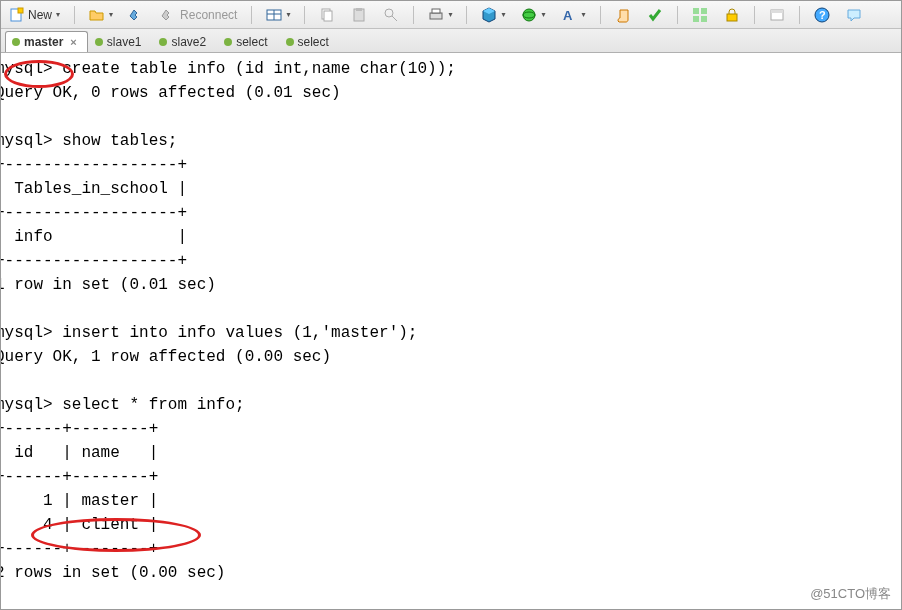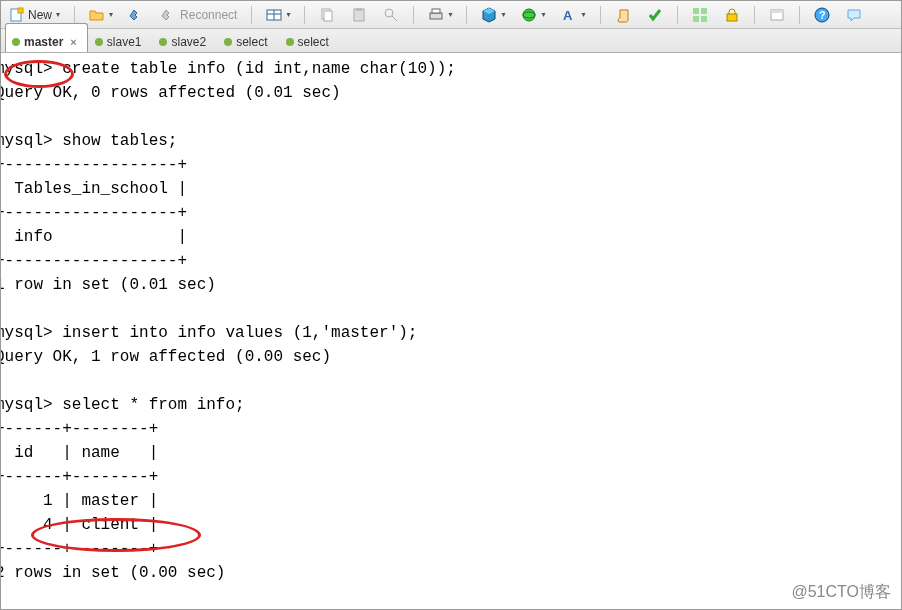--- a/index.html
+++ b/index.html
@@ -40,21 +40,21 @@
       border-bottom: 1px solid #b0b0b0;
       height: 24px;
       display: flex;
       align-items: flex-end;
       padding-left: 4px;
       position: relative;
     }
     .tab {
       display: inline-flex;
       align-items: center;
-      padding: 11px 10px 3px 6px;
+      padding: 3px 10px 3px 6px;
       font-size: 12px;
       color: #333;
       gap: 4px;
       border: 1px solid transparent;
       border-bottom: none;
       position: relative;
     }
     .tab.active {
       background: #fff;
       border-color: #999;
@@ -81,21 +81,21 @@
       border-radius: 50%;
       pointer-events: none;
     }
     .c1 { left: 3px; top: 31px; width: 70px; height: 28px; z-index: 5; }
     .c2 { left: 30px; top: 517px; width: 170px; height: 34px; }
     .watermark {
       position: absolute;
       right: 10px;
       bottom: 6px;
       color: #888;
-      font-size: 16px;
+      font-size: 13px;
       font-family: Arial, sans-serif;
     }
   </style>
 </head>
 <body>
 
 <div class="toolbar">
   <span class="tb-btn">
     <span class="icon">
       <svg viewBox="0 0 16 16">

